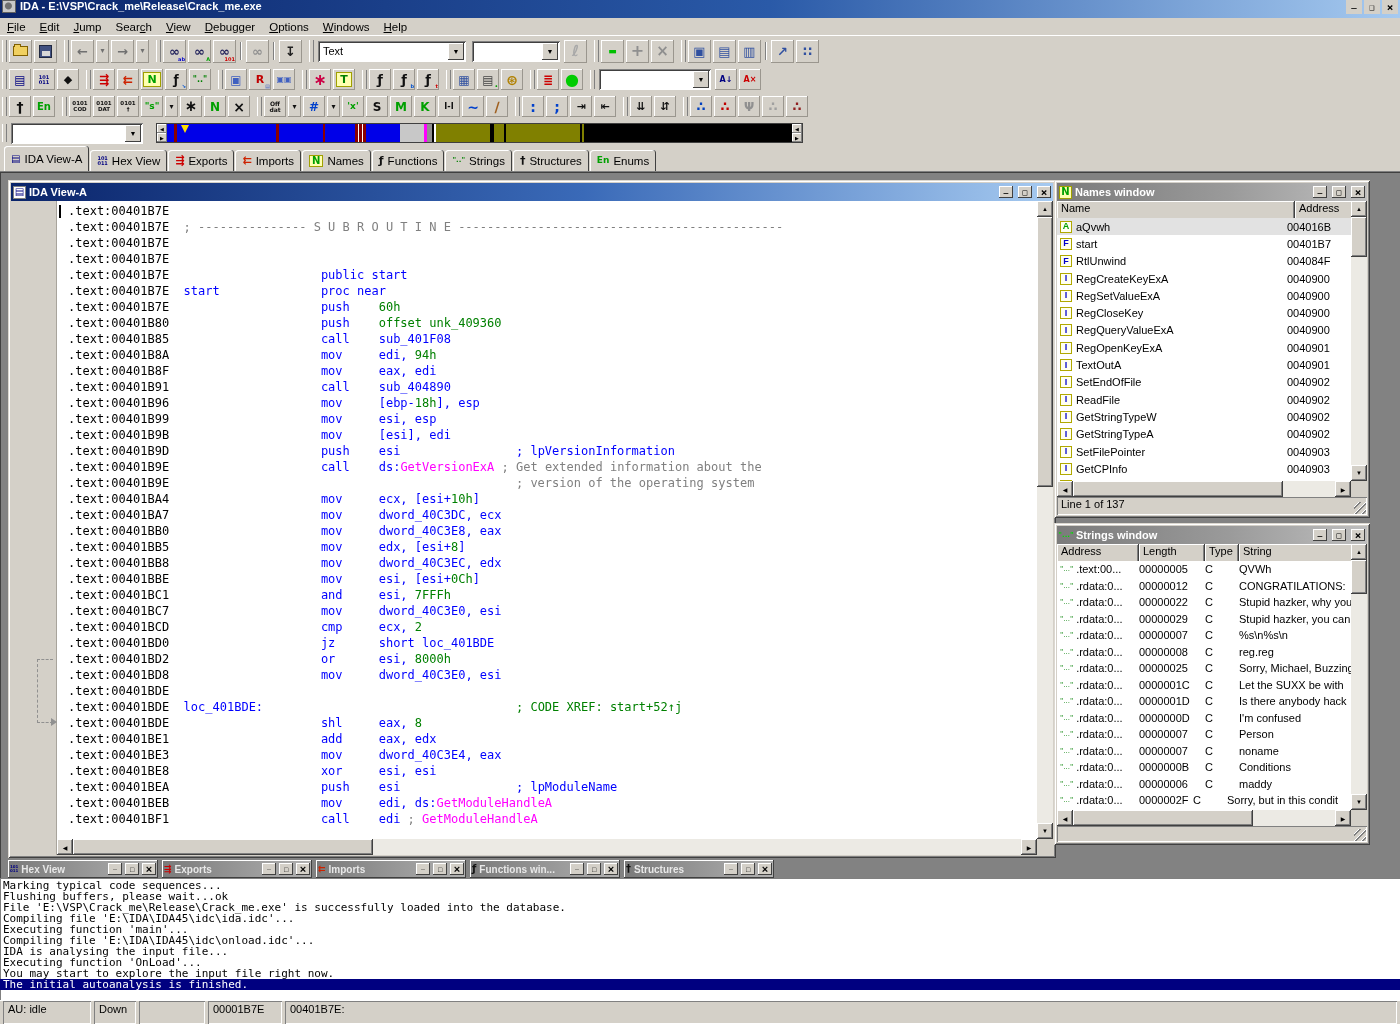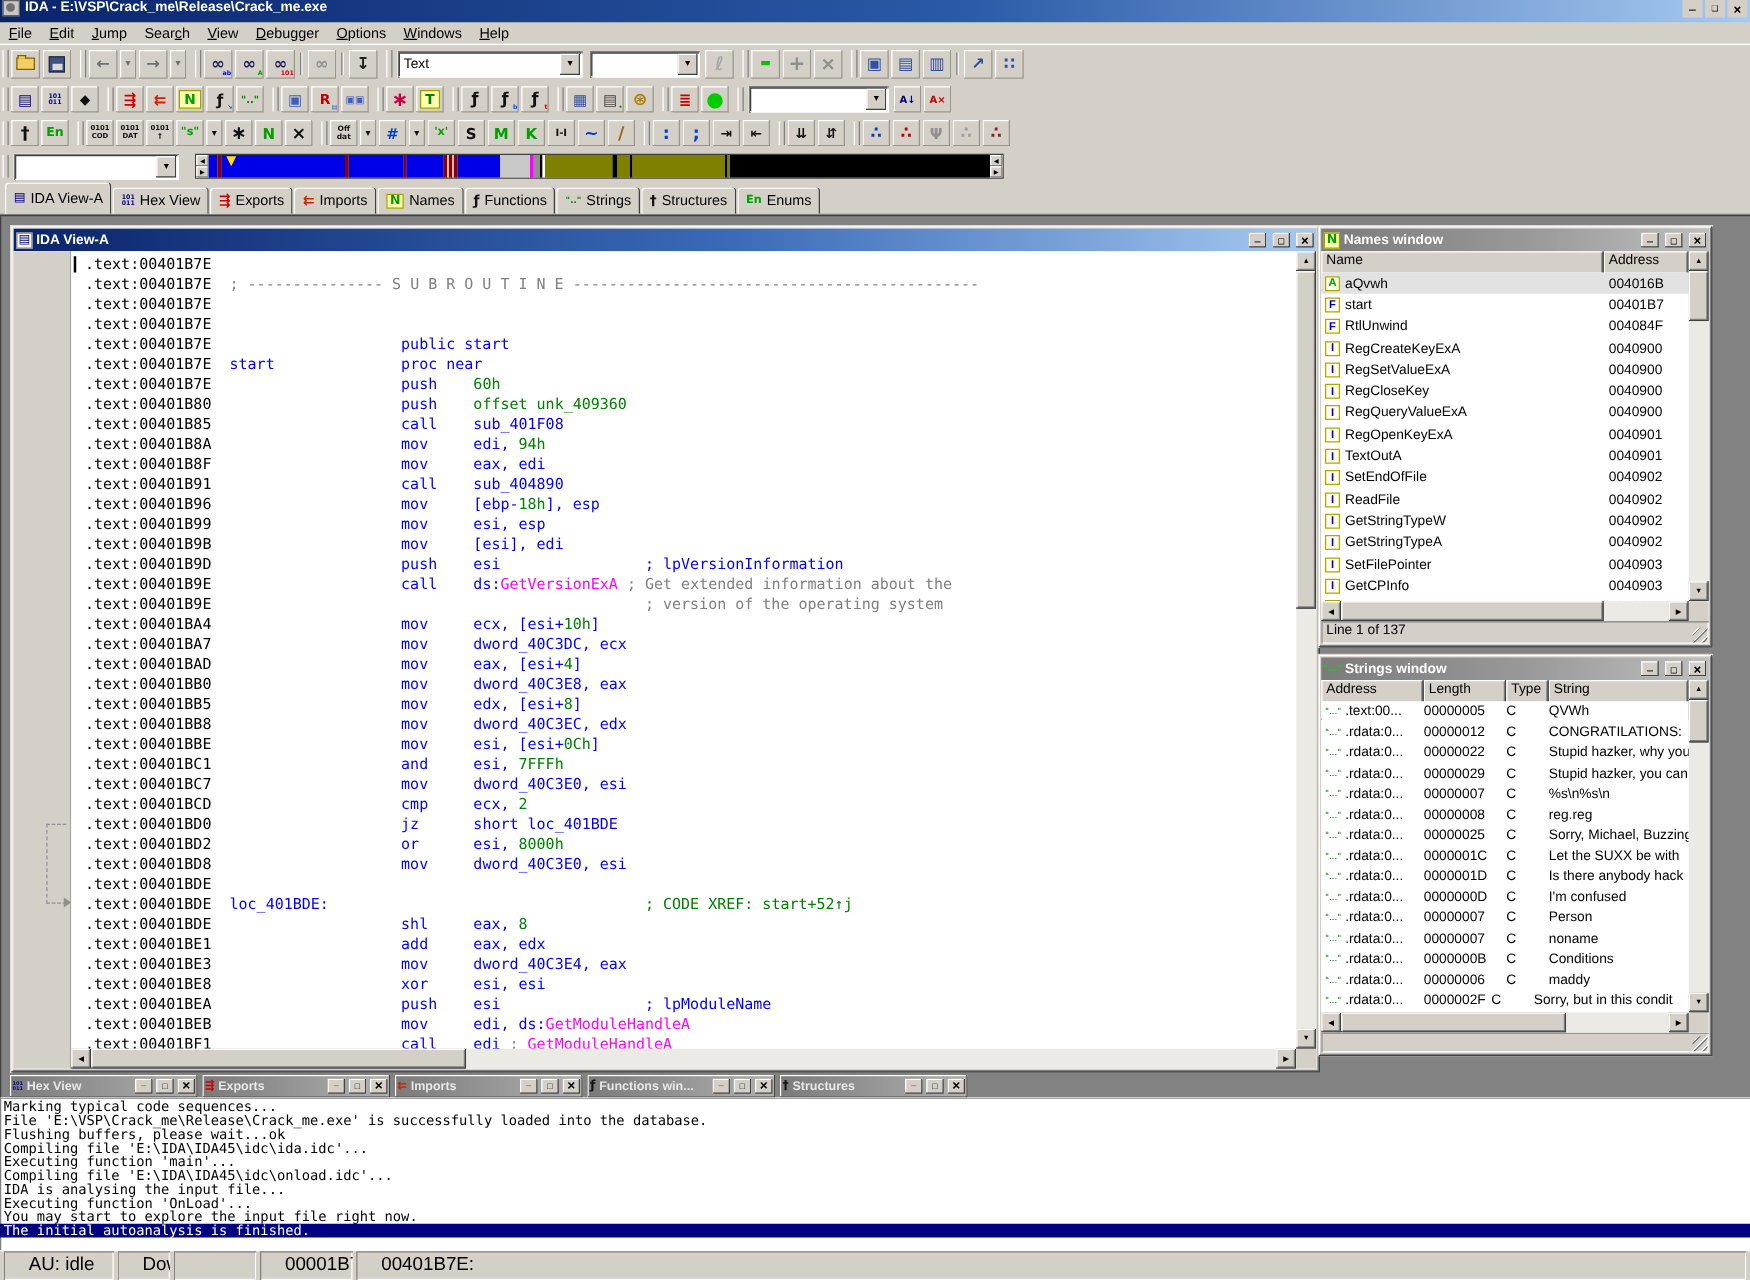--- a/index.html
+++ b/index.html
@@ -98,21 +98,21 @@
   .vscroll { position:absolute; right:0; top:0; bottom:16px; width:16px; background:#eceae4; }
   .hscroll { position:absolute; bottom:0; height:16px; background:#eceae4; }
   .sbtn { position:absolute; width:16px; height:16px; background:#d4d0c8;
     box-shadow: inset -1px -1px #404040, inset 1px 1px #fff, inset -2px -2px #808080, inset 2px 2px #d4d0c8;
     display:flex; align-items:center; justify-content:center; font-size:6px; color:#000; }
   .sthumb { position:absolute; background:#d4d0c8;
     box-shadow: inset -1px -1px #404040, inset 1px 1px #fff, inset -2px -2px #808080, inset 2px 2px #d4d0c8; }
   .corner { position:absolute; right:0; bottom:0; width:16px; height:16px; background:#d4d0c8; }
 
   
-  .lheader { position:absolute; left:0; right:16px; top:0; height:32px; display:flex; background:#d4d0c8; }
+  .lheader { position:absolute; left:0; right:4px; top:0; height:32px; display:flex; background:#d4d0c8; }
   .hcell { box-shadow: inset -1px -1px #404040, inset 1px 1px #fff, inset -2px -2px #808080; padding:1px 4px; font-size:11px; overflow:hidden; white-space:nowrap; }
   .listarea { position:absolute; left:0; right:16px; overflow:hidden; background:#fff; }
   .nrow { height:17.3px; display:flex; align-items:center; font-size:11px; white-space:nowrap; }
   .srow { height:16.5px; display:flex; align-items:center; font-size:11px; white-space:nowrap; }
   .nrow.sel { background:#e2e2e2; }
   .licon { width:12px; height:12px; border:1px solid #b0a800; background:#fffff0; font-size:9px; font-weight:bold;
     display:inline-flex; align-items:center; justify-content:center; margin:0 4px 0 3px; line-height:1; }
   .sicon { color:#008000; font-size:7px; margin:0 3px 0 3px; font-family:"DejaVu Sans",sans-serif; }
   .lstatus { position:absolute; left:0; right:0; bottom:0; background:#d4d0c8; box-shadow: inset 1px 1px #808080, inset -1px -1px #fff;
     font-size:11px; padding:1px 4px; }
@@ -129,21 +129,21 @@
 
   
   #output { position:absolute; left:0; top:878px; width:1400px; height:122px; background:#fff;
     box-shadow: inset 1px 1px #808080, inset -1px -1px #fff; padding:2px 0 0 3px; overflow:hidden; }
   .logline { height:11px; line-height:11px; font-family:"DejaVu Sans Mono",monospace; font-size:11px; white-space:pre; color:#000; }
   .logline.hl { background:#000080; color:#fff; margin-left:-3px; padding-left:3px; }
 
   
   #statusbar { position:absolute; left:0; top:1000px; width:1400px; height:24px; background:#d4d0c8;
     border-top:1px solid #fff; display:flex; align-items:center; gap:3px; padding:0 3px; }
-  .spanel { height:23px; box-shadow: inset 1px 1px #808080, inset -1px -1px #ffffff; padding:2px 20px; font-size:15px; white-space:nowrap; overflow:hidden; }
+  .spanel { height:23px; box-shadow: inset 1px 1px #808080, inset -1px -1px #ffffff; padding:2px 5px; font-size:11px; white-space:nowrap; overflow:hidden; }
 </style>
 </head>
 <body>
 
 <div id="titlebar">
   <div id="app-icon"></div>
   <div class="ttext">IDA - E:\VSP\Crack_me\Release\Crack_me.exe</div>
   <div class="winbtn btn-min"></div>
   <div class="winbtn btn-restore"></div>
   <div class="winbtn btn-close"></div>
@@ -581,21 +581,20 @@
           <div class="al"><span class="c-a">.text:00401B8F</span><span>                     </span><span class="c-b">mov</span><span>     </span><span class="c-b">eax, edi</span></div>
           <div class="al"><span class="c-a">.text:00401B91</span><span>                     </span><span class="c-b">call</span><span>    </span><span class="c-b">sub_404890</span></div>
           <div class="al"><span class="c-a">.text:00401B96</span><span>                     </span><span class="c-b">mov</span><span>     </span><span class="c-b">[ebp-</span><span class="c-n">18h</span><span class="c-b">], esp</span></div>
           <div class="al"><span class="c-a">.text:00401B99</span><span>                     </span><span class="c-b">mov</span><span>     </span><span class="c-b">esi, esp</span></div>
           <div class="al"><span class="c-a">.text:00401B9B</span><span>                     </span><span class="c-b">mov</span><span>     </span><span class="c-b">[esi], edi</span></div>
           <div class="al"><span class="c-a">.text:00401B9D</span><span>                     </span><span class="c-b">push</span><span>    </span><span class="c-b">esi</span><span>                </span><span class="c-b">; lpVersionInformation</span></div>
           <div class="al"><span class="c-a">.text:00401B9E</span><span>                     </span><span class="c-b">call</span><span>    </span><span class="c-b">ds:</span><span class="c-m">GetVersionExA</span><span> </span><span class="c-g">; Get extended information about the</span></div>
           <div class="al"><span class="c-a">.text:00401B9E</span><span>                                                </span><span class="c-g">; version of the operating system</span></div>
           <div class="al"><span class="c-a">.text:00401BA4</span><span>                     </span><span class="c-b">mov</span><span>     </span><span class="c-b">ecx, [esi+</span><span class="c-n">10h</span><span class="c-b">]</span></div>
           <div class="al"><span class="c-a">.text:00401BA7</span><span>                     </span><span class="c-b">mov</span><span>     </span><span class="c-b">dword_40C3DC, ecx</span></div>
-          <div class="al"><span class="c-a">.text:00401BAD</span><span>                     </span><span class="c-b">mov</span><span>     </span><span class="c-b">eax, [esi+</span><span class="c-n">4</span><span class="c-b">]</span></div>
           <div class="al"><span class="c-a">.text:00401BB0</span><span>                     </span><span class="c-b">mov</span><span>     </span><span class="c-b">dword_40C3E8, eax</span></div>
           <div class="al"><span class="c-a">.text:00401BB5</span><span>                     </span><span class="c-b">mov</span><span>     </span><span class="c-b">edx, [esi+</span><span class="c-n">8</span><span class="c-b">]</span></div>
           <div class="al"><span class="c-a">.text:00401BB8</span><span>                     </span><span class="c-b">mov</span><span>     </span><span class="c-b">dword_40C3EC, edx</span></div>
           <div class="al"><span class="c-a">.text:00401BBE</span><span>                     </span><span class="c-b">mov</span><span>     </span><span class="c-b">esi, [esi+</span><span class="c-n">0Ch</span><span class="c-b">]</span></div>
           <div class="al"><span class="c-a">.text:00401BC1</span><span>                     </span><span class="c-b">and</span><span>     </span><span class="c-b">esi, </span><span class="c-n">7FFFh</span></div>
           <div class="al"><span class="c-a">.text:00401BC7</span><span>                     </span><span class="c-b">mov</span><span>     </span><span class="c-b">dword_40C3E0, esi</span></div>
           <div class="al"><span class="c-a">.text:00401BCD</span><span>                     </span><span class="c-b">cmp</span><span>     </span><span class="c-b">ecx, </span><span class="c-n">2</span></div>
           <div class="al"><span class="c-a">.text:00401BD0</span><span>                     </span><span class="c-b">jz</span><span>      </span><span class="c-b">short loc_401BDE</span></div>
           <div class="al"><span class="c-a">.text:00401BD2</span><span>                     </span><span class="c-b">or</span><span>      </span><span class="c-b">esi, </span><span class="c-n">8000h</span></div>
           <div class="al"><span class="c-a">.text:00401BD8</span><span>                     </span><span class="c-b">mov</span><span>     </span><span class="c-b">dword_40C3E0, esi</span></div>
@@ -955,22 +954,22 @@
           <span class="mwbtn btn-min"></span>
           <span class="mwbtn btn-max"></span>
           <span class="mwbtn btn-close"></span>
         </div>
       </div>
     </div>
 </div>
 
 <div id="output">
     <div class="logline">Marking typical code sequences...</div>
+    <div class="logline">Flushing buffers, please wait...ok</div>
     <div class="logline">File 'E:\VSP\Crack_me\Release\Crack_me.exe' is successfully loaded into the database.</div>
-    <div class="logline">Flushing buffers, please wait...ok</div>
     <div class="logline">Compiling file 'E:\IDA\IDA45\idc\ida.idc'...</div>
     <div class="logline">Executing function 'main'...</div>
     <div class="logline">Compiling file 'E:\IDA\IDA45\idc\onload.idc'...</div>
     <div class="logline">IDA is analysing the input file...</div>
     <div class="logline">Executing function 'OnLoad'...</div>
     <div class="logline">You may start to explore the input file right now.</div>
     <div class="logline hl">The initial autoanalysis is finished.</div>
   </div>
 
 <div id="statusbar">

